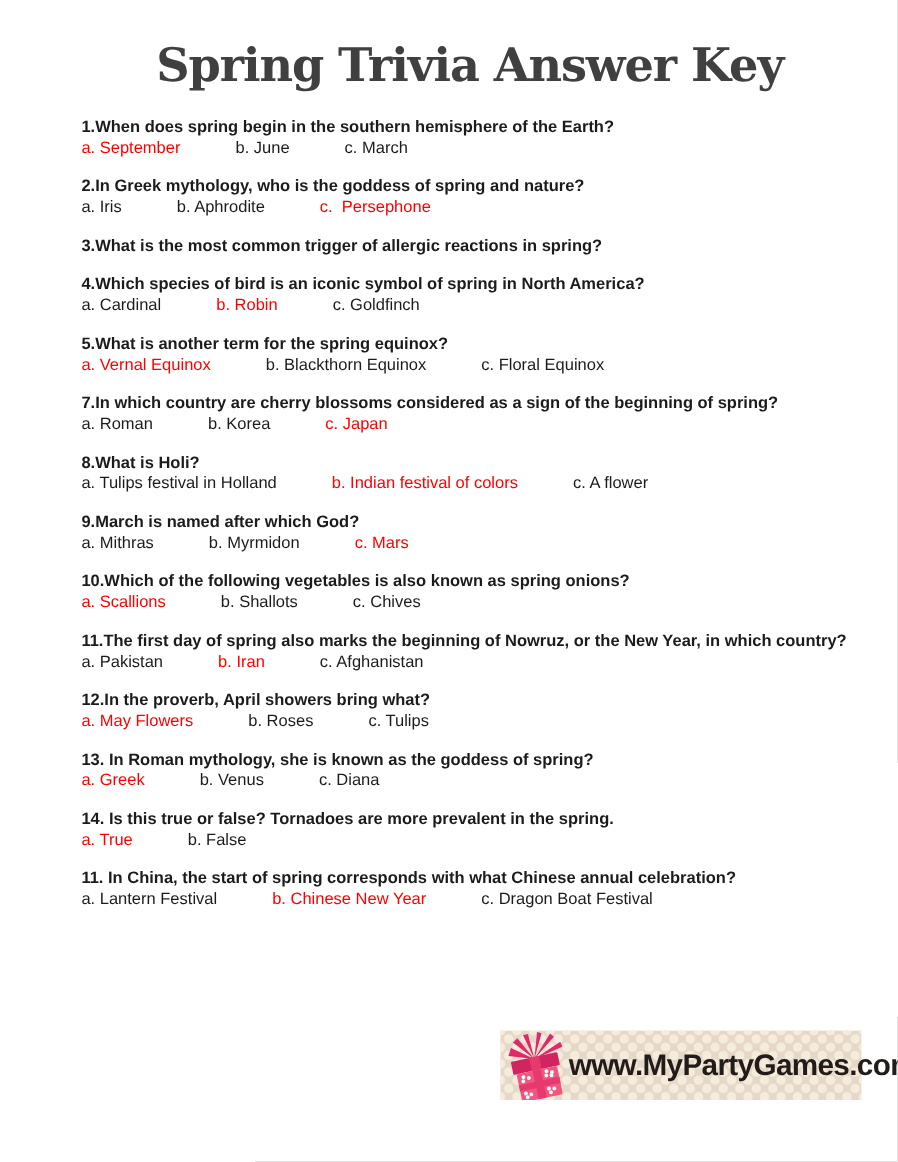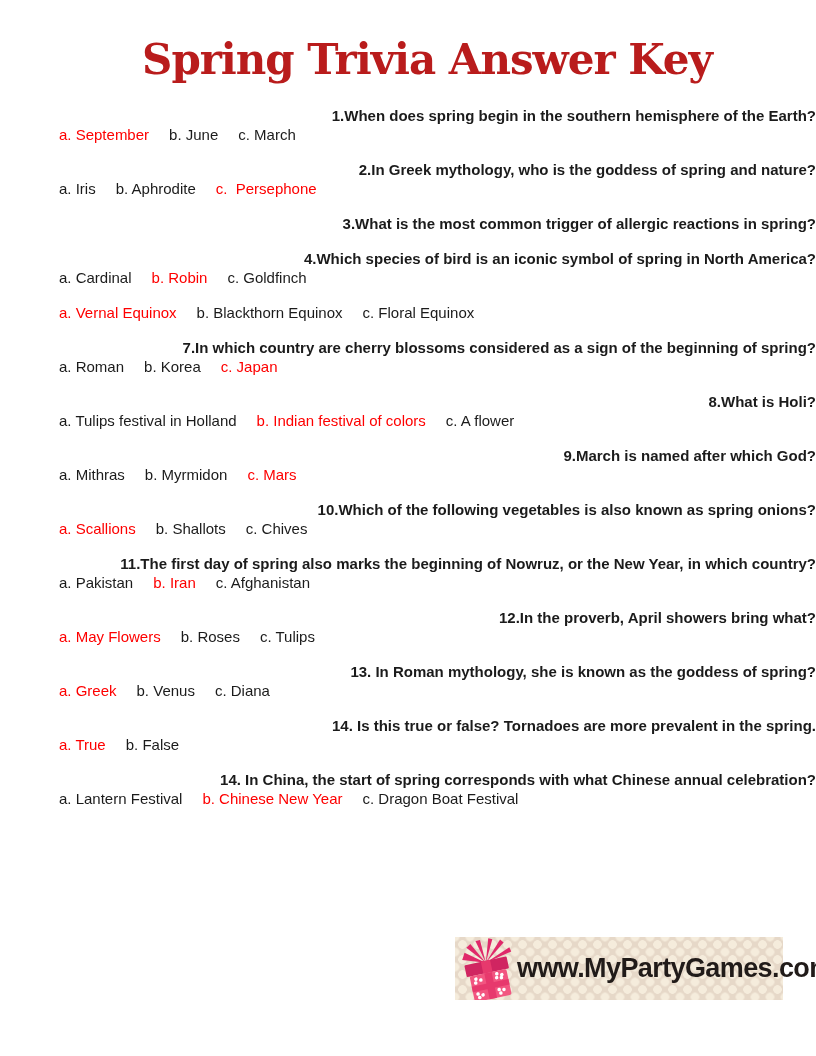--- a/index.html
+++ b/index.html
@@ -25,38 +25,37 @@
     color:var(--text);
   }
   .title{
     margin:32px 0 0 0;
     text-align:center;
     font-family:"DejaVu Serif", serif;
     font-weight:700;
     font-size:42px;
     line-height:56px;
     letter-spacing:-1px;
-    color:#b91c1c;
+    color:#404040;
     padding-left:38px;
   }
   .questions{
-    margin:18px 0 0 59px;
-    text-align:right;
+    margin:18px 0 0 74px;
   }
   .qblock{margin-bottom:16px;}
   .qtext{
     font-size:15px;
     font-weight:bold;
     line-height:19px;
     white-space:nowrap;
   }
   .answers{
     display:flex;
     flex-wrap:nowrap;
-    column-gap:20px;
+    column-gap:50px;
     font-size:15px;
     line-height:19px;
   }
   .option{white-space:pre;color:var(--text);}
   .option.correct{color:var(--correct);}
   .banner{
     position:absolute;
     left:455px;top:937px;
     width:328px;height:63px;
     background-color:var(--banner-bg);
@@ -123,20 +122,21 @@
   <div class="qblock">
     <div class="qtext">4.Which species of bird is an iconic symbol of spring in North America?</div>
     <div class="answers">
           <span class="option">a. Cardinal</span>
           <span class="option correct">b. Robin</span>
           <span class="option">c. Goldfinch</span>
         </div>
   </div>
 
   <div class="qblock">
+    <div class="qtext">5.What is another term for the spring equinox?</div>
     <div class="answers">
           <span class="option correct">a. Vernal Equinox</span>
           <span class="option">b. Blackthorn Equinox</span>
           <span class="option">c. Floral Equinox</span>
         </div>
   </div>
 
 
   <div class="qblock">
     <div class="qtext">7.In which country are cherry blossoms considered as a sign of the beginning of spring?</div>
@@ -203,21 +203,21 @@
 
   <div class="qblock">
     <div class="qtext">14. Is this true or false? Tornadoes are more prevalent in the spring.</div>
     <div class="answers">
           <span class="option correct">a. True</span>
           <span class="option">b. False</span>
         </div>
   </div>
 
   <div class="qblock">
-    <div class="qtext">14. In China, the start of spring corresponds with what Chinese annual celebration?</div>
+    <div class="qtext">11. In China, the start of spring corresponds with what Chinese annual celebration?</div>
     <div class="answers">
           <span class="option">a. Lantern Festival</span>
           <span class="option correct">b. Chinese New Year</span>
           <span class="option">c. Dragon Boat Festival</span>
         </div>
   </div>
 </div>
 
   <div class="banner">
     <svg class="gift" viewBox="0 0 64 66" aria-hidden="true">

